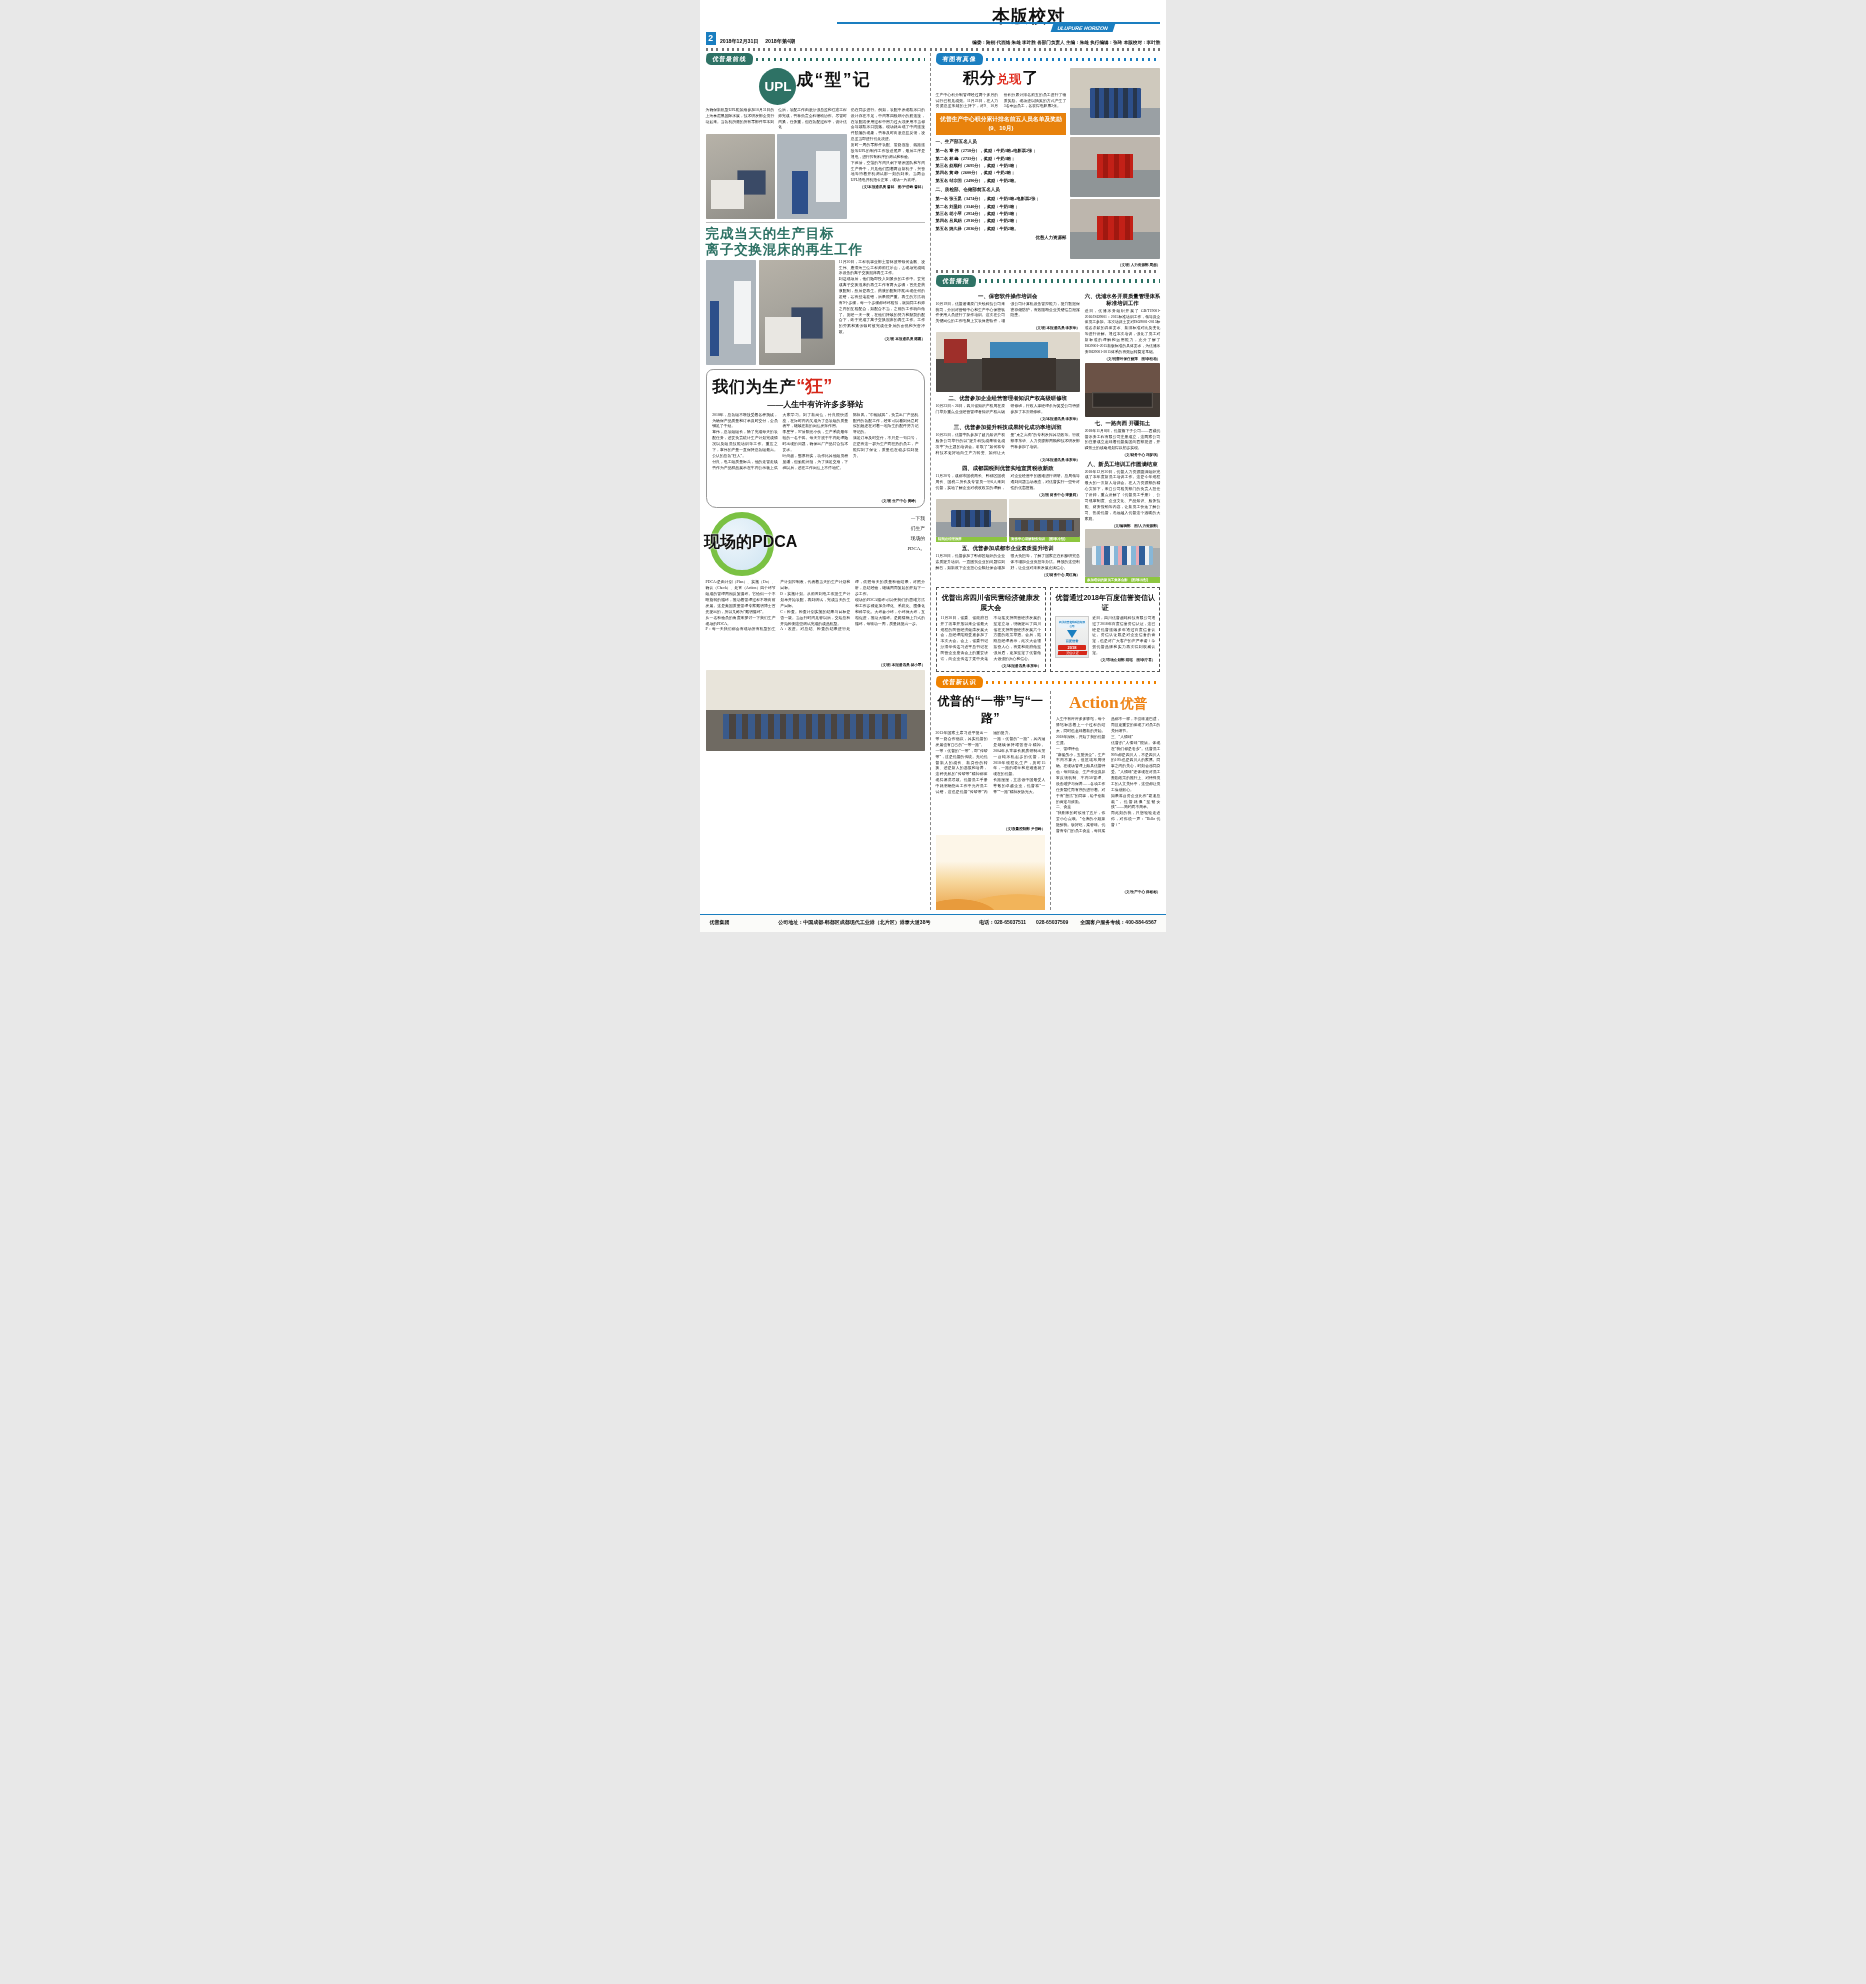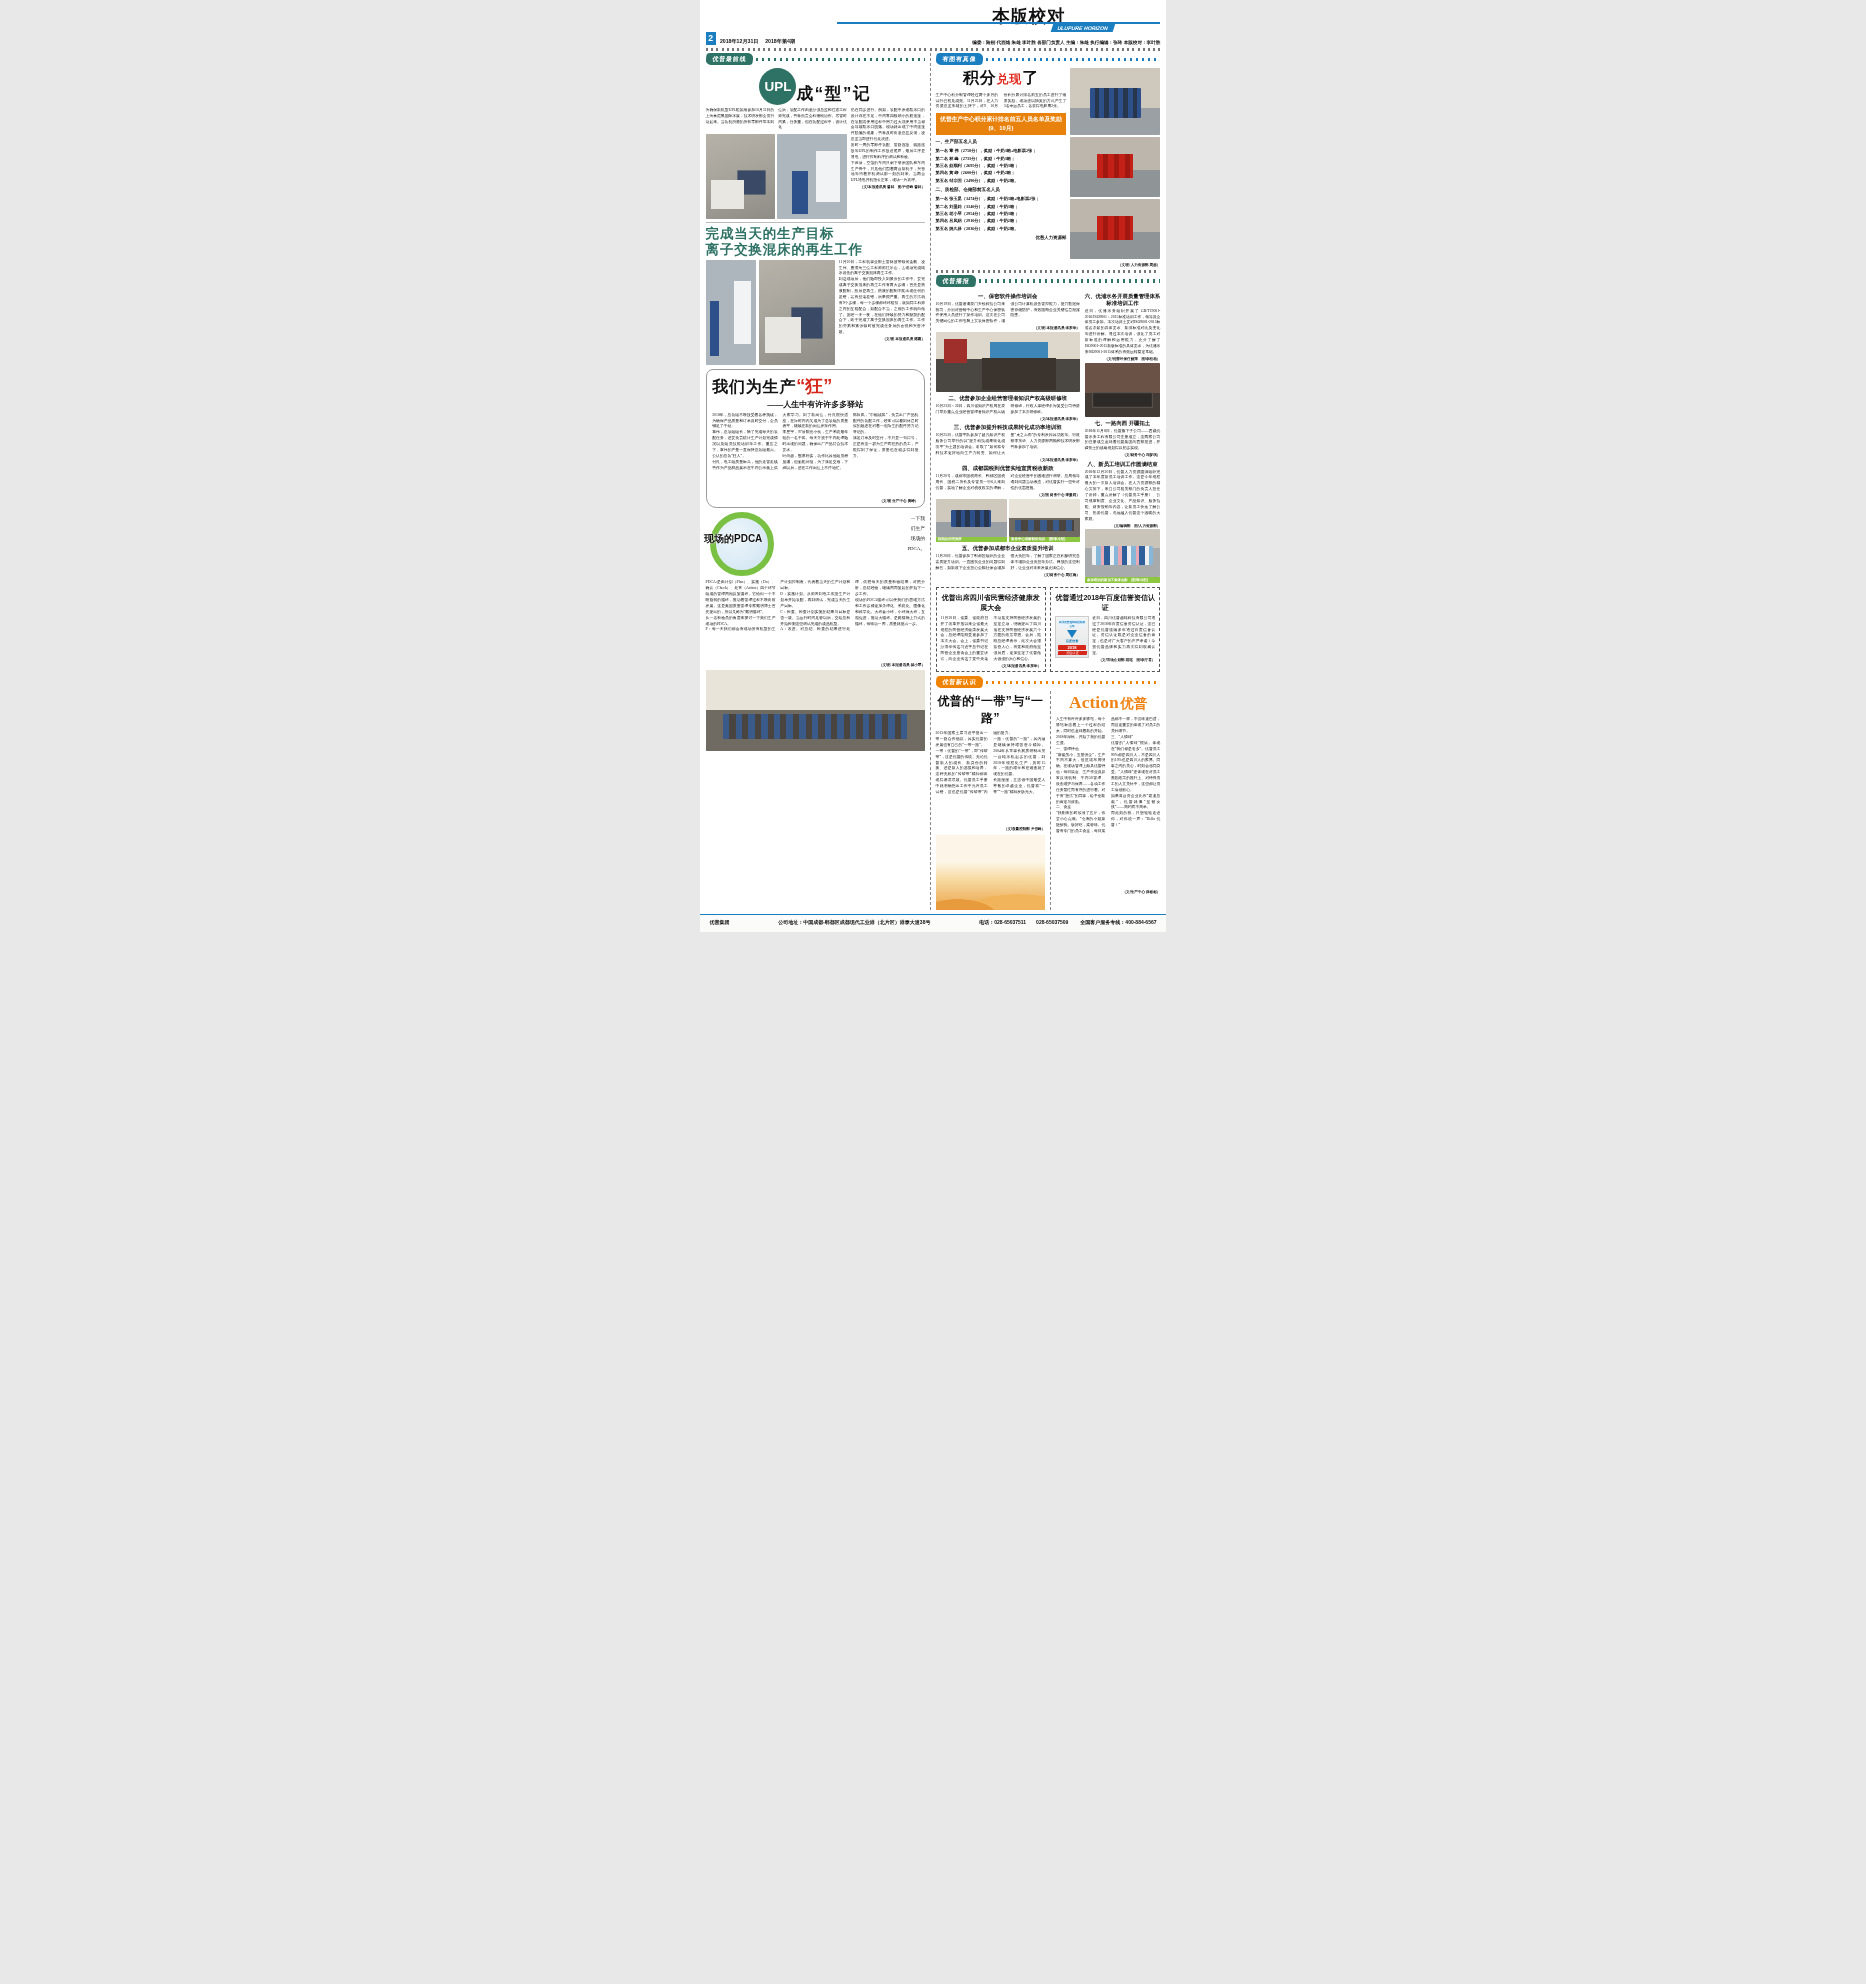--- a/index.html
+++ b/index.html
@@ -53,39 +53,39 @@
   .ph-outdoor::after { content:""; position:absolute; left:22%; top:30%; width:56%; height:45%; background:repeating-linear-gradient(90deg,#2d4f8a 0 4.8px,#27364d 4.8px 9.5px); border-radius:1.2px; }
   .ph-red { background:linear-gradient(180deg,#bdb6ad 0 55%,#8f9597 55% 100%); }
   .ph-red::after { content:""; position:absolute; left:30%; top:28%; width:40%; height:40%; background:repeating-linear-gradient(90deg,#c32017 0 5.6px,#a01810 5.6px 11px); }
   .ph-class { background:linear-gradient(180deg,#e8e4da 0 50%,#6f6a62 50% 100%); }
   .ph-class::after { content:""; position:absolute; left:8%; top:55%; width:84%; height:30%; background:repeating-linear-gradient(90deg,#3a5a8a 0 6.4px,#4a4440 6.4px 12.7px); }
   .ph-group { background:linear-gradient(180deg,#c9c4ba 0 40%,#a7abac 40% 100%); }
   .ph-group::after { content:""; position:absolute; left:10%; top:35%; width:80%; height:40%; background:repeating-linear-gradient(90deg,#eef0f2 0 4px,#87b7d8 4px 8.7px,#e8a9b4 8.7px 12px,#2f5f9a 12px 17.5px); border-radius:1.6px; }
   .green-cap { background:#8dc63f; color:#fff; font-size:3.4px; font-weight:bold; padding:0.8px 2.4px; font-family:"Liberation Sans","DejaVu Sans",sans-serif; white-space:nowrap; overflow:hidden; }
 
   
-  .upl-line { display:flex; align-items:flex-end; justify-content:center; margin:1.6px 0 3.2px 0; }
+  .upl-line { display:flex; align-items:flex-start; justify-content:center; margin:1.6px 0 3.2px 0; }
   .upl-circle { width:37px; height:37px; border-radius:50%; background:#2e7265; color:#fff; display:flex; align-items:center; justify-content:center; font-size:13.5px; font-weight:bold; font-family:"Liberation Sans","DejaVu Sans",sans-serif; }
   .upl-rest { font-size:16.7px; font-weight:900; letter-spacing:1.6px; font-family:"Liberation Sans","DejaVu Sans",sans-serif; }
 
   .eng-title { color:#2e7265; font-weight:900; font-size:13.5px; line-height:1.15; letter-spacing:0.8px; font-family:"Liberation Sans","DejaVu Sans",sans-serif; margin:2.4px 0; }
   .gray-rule { height:1.2px; background:#bbb; margin:3.2px 0; }
 
   
   .mad-box { border:0.8px solid #9a9a9a; border-radius:7.1px 12px 8.7px 10.3px; padding:4px 5.6px; margin-top:4px; position:relative; }
   .mad-title { text-align:left; font-family:"Liberation Sans","DejaVu Sans",sans-serif; font-weight:900; }
   .mad-title .pre { font-size:16px; letter-spacing:0.8px; }
   .mad-title .kuang { font-size:18px; color:#d6281a; }
   .mad-sub { text-align:center; font-size:8px; font-weight:bold; margin:0.8px 0 3.2px 0; font-family:"Liberation Sans","DejaVu Sans",sans-serif; }
 
   
   .pdca-top { display:flex; margin-top:4px; }
   .pdca-disc { width:79px; height:67px; position:relative; flex:0 0 auto; }
   .pdca-ring { position:absolute; left:4px; top:0; width:64px; height:64px; border-radius:50%; border:6.4px solid #7ac143; background:radial-gradient(circle at 35% 35%, #eef6fb, #cfe4f2); }
-  .pdca-word { position:absolute; left:-1.6px; top:20.6px; font-size:10px; font-weight:900; font-family:"Liberation Sans","DejaVu Sans",sans-serif; text-shadow:0 0 1.6px #fff,0 0 1.6px #fff; white-space:nowrap; }
+  .pdca-word { position:absolute; left:-1.6px; top:20.6px; font-size:16px; font-weight:900; font-family:"Liberation Sans","DejaVu Sans",sans-serif; text-shadow:0 0 1.6px #fff,0 0 1.6px #fff; white-space:nowrap; }
   .pdca-wrap { flex:1; font-size:4.8px; line-height:2.1; text-align:right; white-space:pre-line; padding-top:2.4px; }
 
   
   .pts-head { display:flex; gap:4px; }
   .pts-left { flex:1.45; }
   .pts-photos { flex:1; display:flex; flex-direction:column; gap:2.4px; }
   .pts-title { text-align:center; font-family:"Liberation Sans","DejaVu Sans",sans-serif; font-weight:900; font-size:16px; letter-spacing:0.8px; margin:0.8px 0 3.2px 0; }
   .pts-title .red { color:#e02b1d; font-size:12px; }
   .orange-bar { background:#e8820c; color:#fff; font-weight:bold; font-size:5.8px; text-align:center; padding:2px 1.6px; margin:3.2px 0 2.4px 0; font-family:"Liberation Sans","DejaVu Sans",sans-serif; }
   .rank-list { flex:1.45; font-size:4.2px; line-height:1.75; font-weight:bold; }

